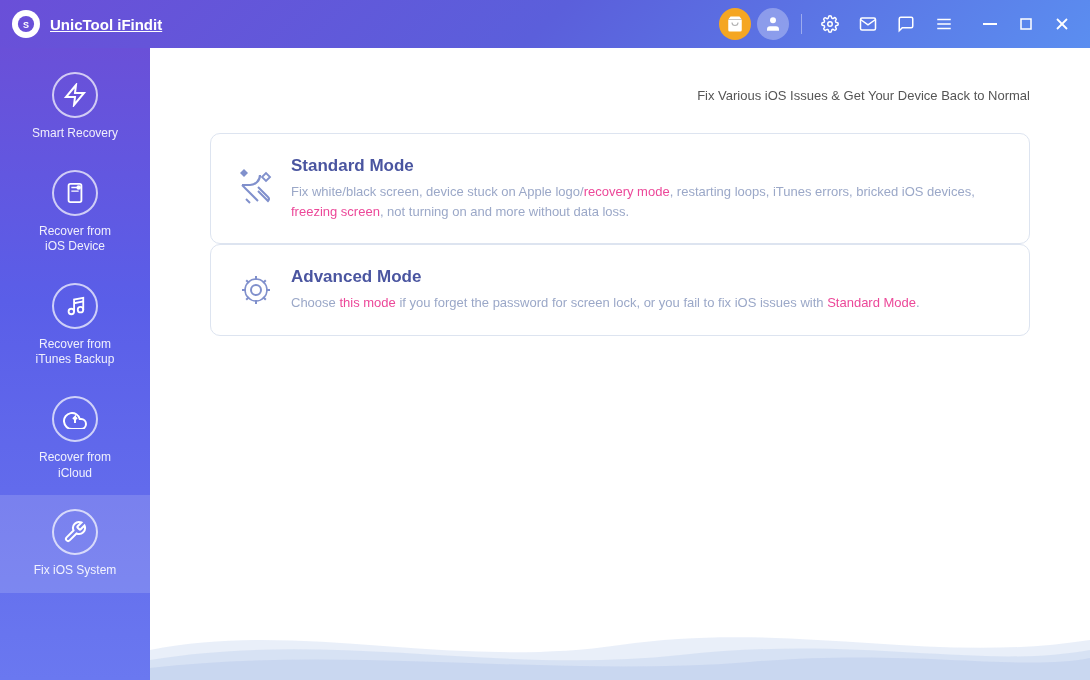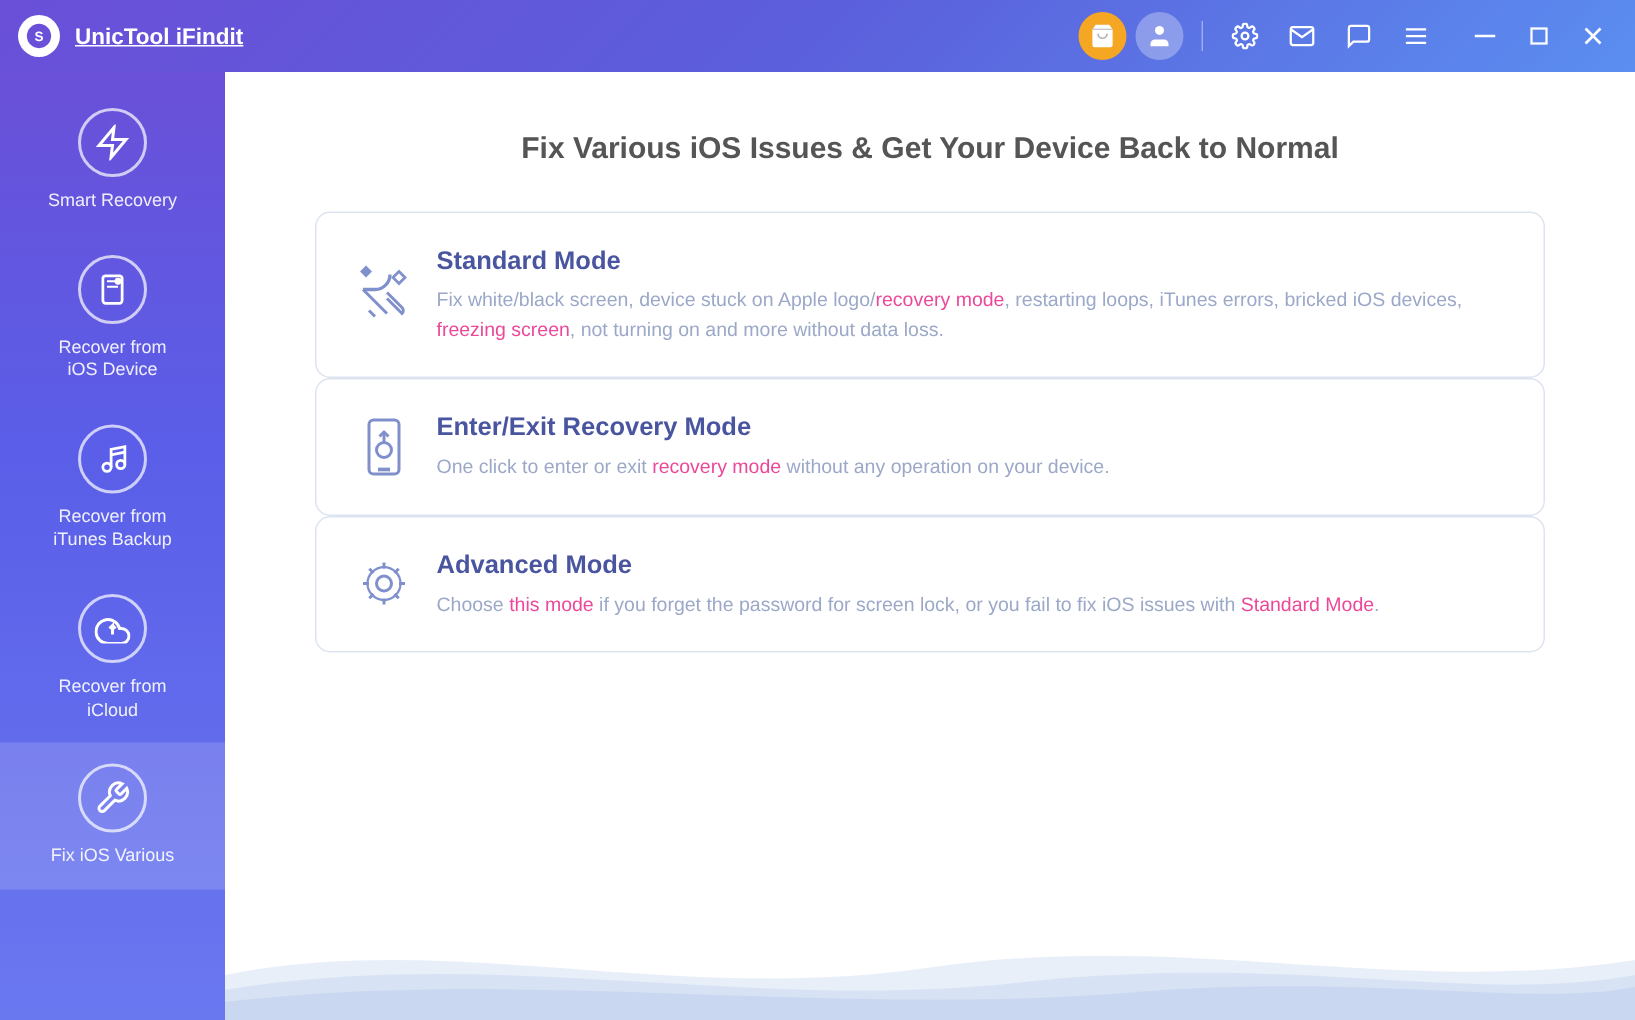--- a/index.html
+++ b/index.html
@@ -129,25 +129,25 @@
       flex-direction: column;
       overflow: hidden;
       position: relative;
     }
     .content-inner {
       flex: 1;
       padding: 40px 60px 20px;
       overflow-y: auto;
     }
     .content-title {
-      text-align: center;
-      font-size: 20px;
+      text-align: right;
+      font-size: 13px;
       color: #555;
       margin-bottom: 30px;
-      font-weight: 700;
+      font-weight: 400;
     }
 
     
     .card {
       border: 1.5px solid #dde4f0;
       border-radius: 10px;
       padding: 22px 24px 22px 80px;
       position: relative;
       cursor: pointer;
       transition: box-shadow 0.2s;
@@ -309,21 +309,21 @@
       </div>
       <span class="sidebar-label">Recover from<br>iCloud</span>
     </div>
 
     <div class="sidebar-item active">
       <div class="sidebar-icon">
         <svg width="24" height="24" viewBox="0 0 24 24" fill="none" stroke="white" stroke-width="2">
           <path d="M14.7 6.3a1 1 0 000 1.4l1.6 1.6a1 1 0 001.4 0l3.77-3.77a6 6 0 01-7.94 7.94l-6.91 6.91a2.12 2.12 0 01-3-3l6.91-6.91a6 6 0 017.94-7.94l-3.76 3.76z"></path>
         </svg>
       </div>
-      <span class="sidebar-label">Fix iOS Various</span>
+      <span class="sidebar-label">Fix iOS System</span>
     </div>
 
   </div>
 
   <div class="content">
     <div class="content-inner">
 
       <h2 class="content-title">Fix Various iOS Issues &amp; Get Your Device Back to Normal</h2>
 
       <div class="card">
@@ -336,35 +336,20 @@
             <path d="M14 6l-4 4-4-4 4-4z" fill="#8090cc" stroke="none"></path>
             <line x1="12" y1="32" x2="16" y2="36"></line>
           </svg>
         </div>
         <div class="card-title">Standard Mode</div>
         <div class="card-desc">
           Fix white/black screen, device stuck on Apple logo/<span class="highlight">recovery mode</span>, restarting loops, iTunes errors, bricked iOS devices, <span class="highlight">freezing screen</span>, not turning on and more without data loss.
         </div>
       </div>
 
-      <div class="card">
-        <div class="card-icon">
-          <svg width="44" height="44" viewBox="0 0 44 44" fill="none" stroke="#8090cc" stroke-width="2">
-            <rect x="12" y="4" width="20" height="36" rx="3" ry="3"></rect>
-            <line x1="18" y1="37" x2="26" y2="37" stroke-width="2.5"></line>
-            <circle cx="22" cy="24" r="5"></circle>
-            <line x1="22" y1="12" x2="22" y2="19"></line>
-            <path d="M19 15l3-3 3 3"></path>
-          </svg>
-        </div>
-        <div class="card-title">Enter/Exit Recovery Mode</div>
-        <div class="card-desc">
-          One click to enter or exit <span class="highlight">recovery mode</span> without any operation on your device.
-        </div>
-      </div>
 
       <div class="card">
         <div class="card-icon">
           <svg width="44" height="44" viewBox="0 0 44 44" fill="none" stroke="#8090cc" stroke-width="2">
             <circle cx="22" cy="22" r="5"></circle>
             <path d="M22 8v4M22 32v4M8 22h4M32 22h4M12.2 12.2l2.8 2.8M29 29l2.8 2.8M12.2 31.8l2.8-2.8M29 15l2.8-2.8"></path>
             <circle cx="22" cy="22" r="11" stroke-width="1.5" stroke-dasharray="none"></circle>
           </svg>
         </div>
         <div class="card-title">Advanced Mode</div>

